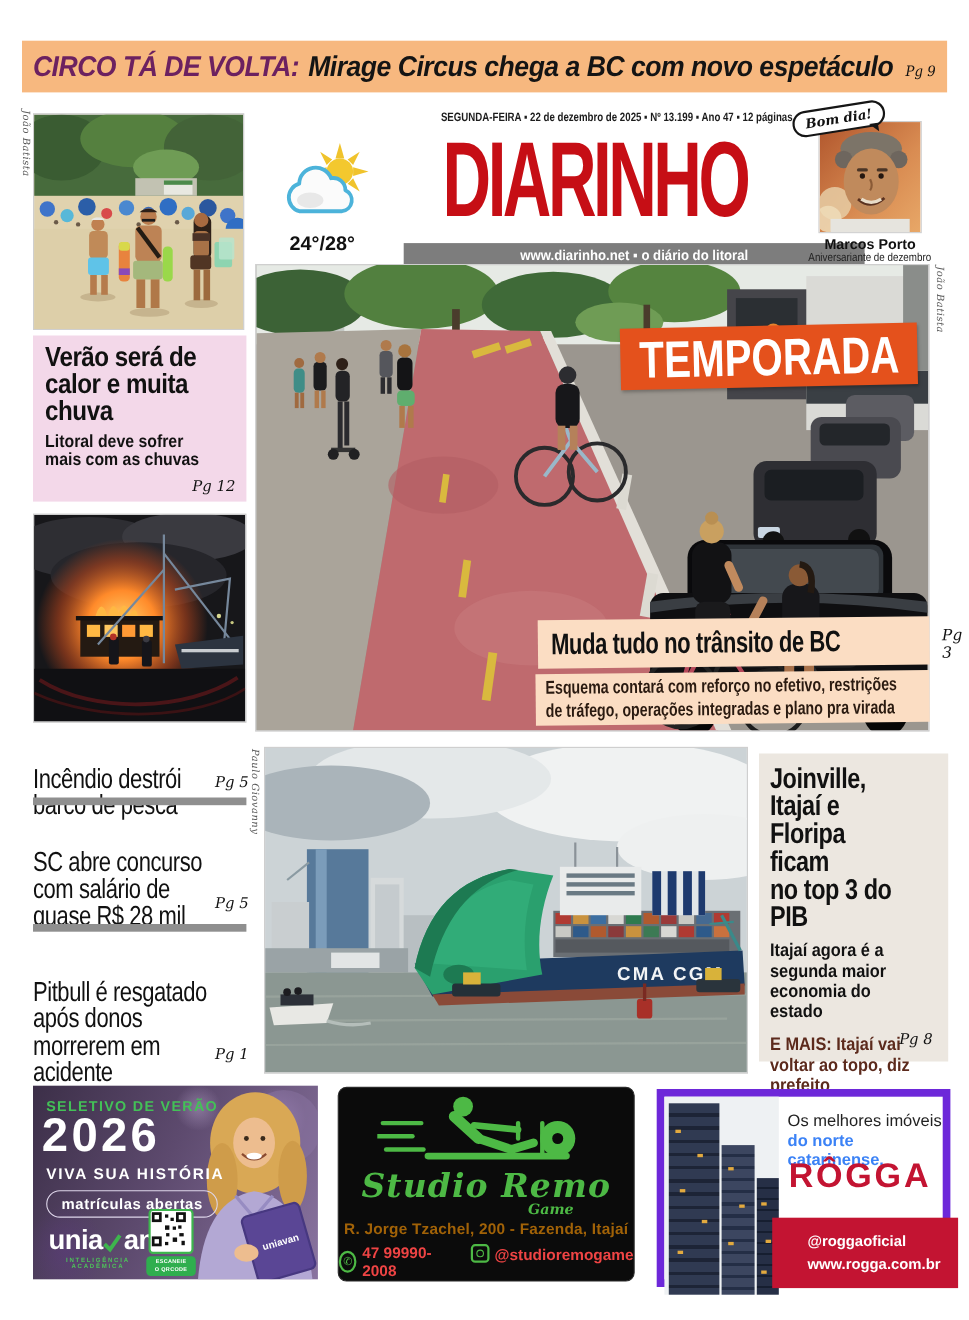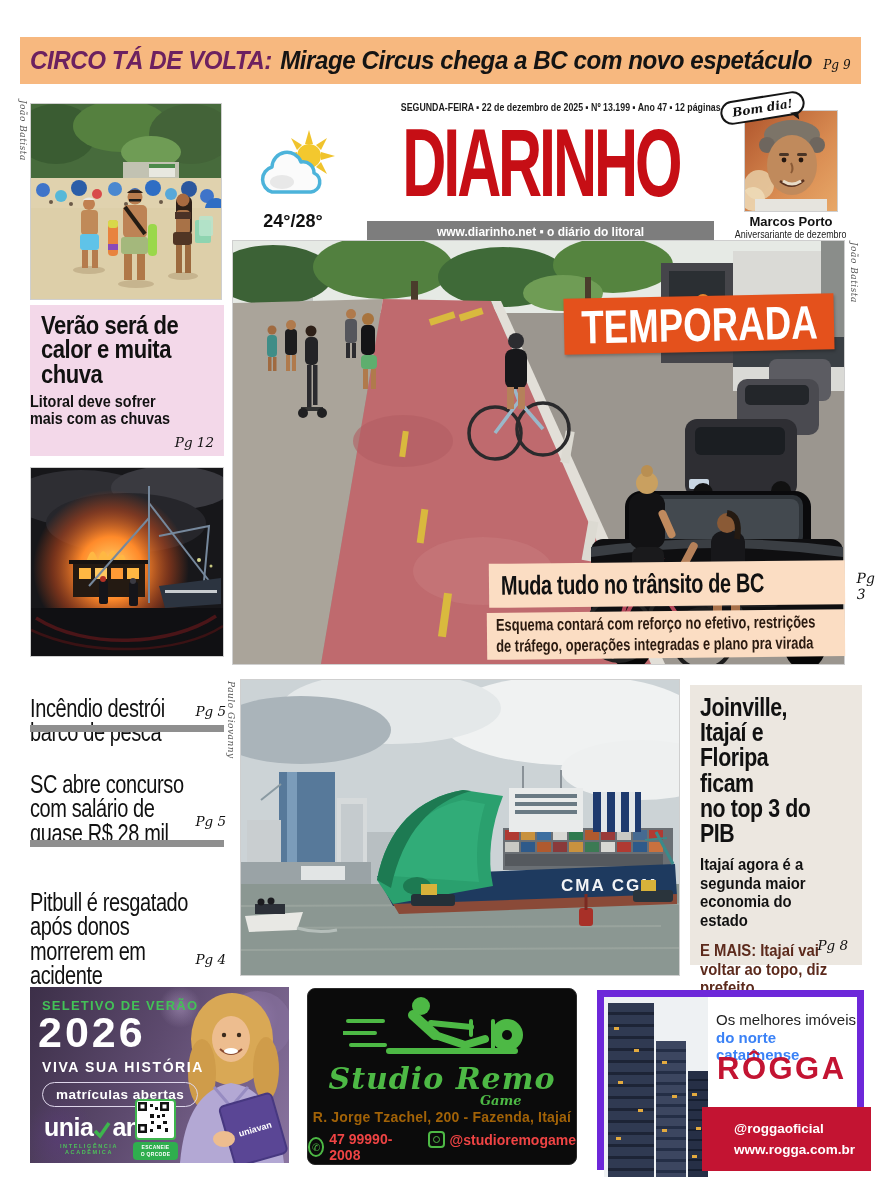--- a/index.html
+++ b/index.html
@@ -20,37 +20,37 @@
               display:flex;align-items:center;justify-content:center;}
   #top-banner .row{display:flex;align-items:baseline;white-space:nowrap;transform:scaleX(.93);}
   #banner-kicker{color:#6c2160;font-weight:bold;font-style:italic;font-size:26px;letter-spacing:-.5px;margin-right:9px;}
   #banner-headline{color:#141414;font-weight:bold;font-style:italic;font-size:26px;letter-spacing:-.5px;}
   #banner-page{margin-left:12px;font-size:13px;}
 
   
   #dateline{left:356px;top:101px;width:370px;text-align:center;font-weight:bold;font-size:11px;white-space:nowrap;color:#1c1c1c;}
   #logo-wrap{left:356px;top:106px;width:370px;height:112px;display:flex;align-items:center;justify-content:center;}
   #logo-text{color:#c60e15;font-weight:bold;font-size:97px;letter-spacing:-5px;line-height:1;transform:scaleX(.63);}
-  #tagline-bar{left:367px;top:221px;width:347px;height:20px;background:#7d7d7d;color:#fff;
+  #tagline-bar{left:367px;top:221px;width:419px;height:20px;background:#7d7d7d;color:#fff;
                display:flex;align-items:center;justify-content:center;font-weight:bold;font-size:13px;}
   #weather-box{left:252px;top:130px;width:86px;height:78px;}
   #weather-temp{left:238px;top:211px;width:110px;text-align:center;font-weight:bold;font-size:18px;}
   #greeting-bubble{left:720px;top:96px;padding:3px 10px;background:#fff;border:2px solid #151515;border-radius:14px;
                    transform:rotate(-9deg);font-family:"DejaVu Serif",serif;font-style:italic;font-weight:bold;font-size:12px;z-index:3;}
   #greeting-bubble:after{content:'';position:absolute;right:6px;bottom:-7px;width:0;height:0;
                    border-left:8px solid transparent;border-top:8px solid #151515;}
   #portrait{left:744px;top:110px;width:94px;height:102px;border:1px solid #cfcfcf;box-sizing:border-box;overflow:hidden;}
   #birthday-name{left:716px;top:214px;width:150px;text-align:center;font-weight:bold;font-size:13px;}
   #birthday-caption{left:710px;top:228px;width:162px;text-align:center;font-size:10.5px;color:#222;}
 
   
   #beach-photo{left:30px;top:103px;width:192px;height:197px;}
   #story1{left:30px;top:305px;width:194px;height:151px;background:#f3d8e9;}
   #story1 .h{position:absolute;left:11px;top:8px;font-weight:bold;font-size:25px;line-height:.97;letter-spacing:-.5px;}
-  #story1 .s{position:absolute;left:0;top:88px;font-weight:bold;font-size:16px;line-height:1.08;}
+  #story1 .s{position:absolute;left:11px;top:88px;font-weight:bold;font-size:16px;line-height:1.08;}
   #story1 .pg{position:absolute;right:10px;bottom:6px;}
   #fire-photo{left:30px;top:467px;width:194px;height:190px;}
   .lc-story{position:absolute;left:30px;width:202px;}
   .lc-story .h{font-weight:normal;font-size:25px;line-height:.97;letter-spacing:-.5px;margin-top:35px;}
   #story2{top:661px;height:60px;} #story2 .pg{position:absolute;right:6px;bottom:2px;}
   #div1{left:30px;top:725px;width:194px;height:7px;background:#8f8f8f;}
   #story3{top:737px;height:100px;} #story3 .pg{position:absolute;right:6px;top:76px;}
   #div2{left:30px;top:840px;width:194px;height:7px;background:#8f8f8f;}
   #story4{top:855px;height:120px;} #story4 .pg{position:absolute;right:6px;bottom:8px;}
 
@@ -343,21 +343,21 @@
 quase R$ 28 mil</span></div>
     <span class="pg">Pg 5</span>
   </div>
   <div id="div2" class="abs"></div>
 
   <div id="story4" class="lc-story">
     <div class="h"><span class="sq pre" style="transform:scaleX(.8);">Pitbull é resgatado
 após donos
 morrerem em
 acidente</span></div>
-    <span class="pg">Pg 4</span>
+    <span class="pg">Pg 1</span>
   </div>
 
   <div id="main-photo" class="photo">
     <svg width="611" height="423" viewBox="0 0 611 423">
       <rect width="611" height="423" fill="#9b968f"></rect>
       <rect width="611" height="72" fill="#e6eae5"></rect>
       <rect x="20" y="20" width="60" height="45" fill="#c3c7c3"></rect>
       <rect x="250" y="12" width="40" height="50" fill="#cfd3cf"></rect>
       <ellipse cx="40" cy="34" rx="60" ry="30" fill="#3c6236"></ellipse>
       <ellipse cx="150" cy="26" rx="70" ry="32" fill="#52803f"></ellipse>

